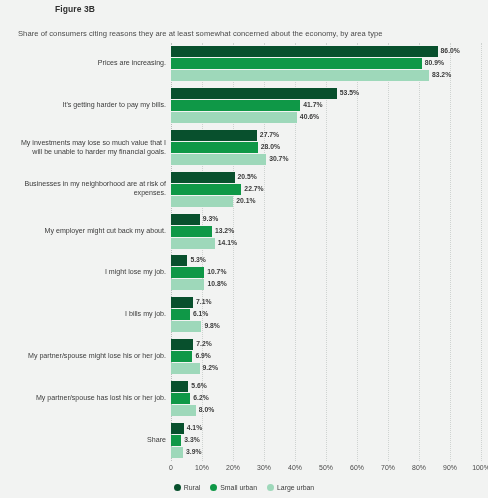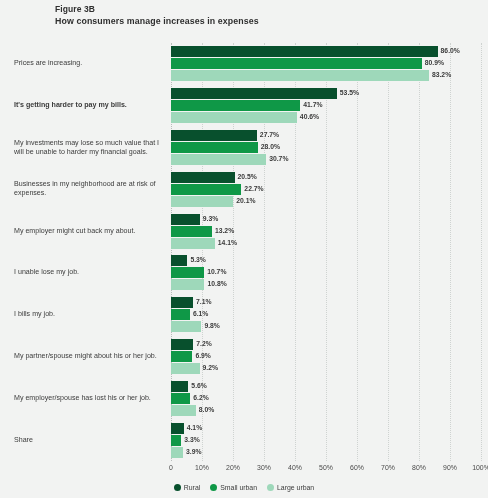--- a/index.html
+++ b/index.html
@@ -46,21 +46,21 @@
     position:absolute;left:0;top:0;height:11px;
   }
   .bar-val{
     position:absolute;top:1px;
     font-size:6.8px;font-weight:bold;color:#3a3a3a;
     white-space:nowrap;
   }
 
   .cat-label{
     position:absolute;
-    text-align:left;
+    text-align:right;
     font-size:7.1px;color:#3b3b3b;
     line-height:9px;
     width:152px;left:14px;
   }
 
   .xaxis{
     position:absolute;left:171px;top:464px;width:310px;height:12px;
   }
   .tick{
     position:absolute;top:0;
@@ -76,21 +76,21 @@
   .legend-item{display:flex;align-items:center;gap:3px;}
   .legend-dot{width:7px;height:7px;border-radius:50%;display:inline-block;}
   .legend-label{font-size:6.9px;color:#3b3b3b;}
 </style>
 </head>
 <body>
 
 <div class="figure">
 
   <div class="fig-label">Figure 3B</div>
-  <div class="fig-title">How consumers manage increases in expenses</div>
+  <div class="fig-subtitle">Share of consumers citing reasons they are at least somewhat concerned about the economy, by area type</div>
 
   <div class="plot" id="plot">
     <div class="axis-line"></div>
   <div class="gridline" style="left: 31px;"></div>
       <div class="gridline" style="left: 62px;"></div>
       <div class="gridline" style="left: 93px;"></div>
       <div class="gridline" style="left: 124px;"></div>
       <div class="gridline" style="left: 155px;"></div>
       <div class="gridline" style="left: 186px;"></div>
       <div class="gridline" style="left: 217px;"></div>
@@ -234,28 +234,28 @@
         </div>
         <div class="bar-row">
           <div class="bar" style="width: 12.09px; background: rgb(158, 216, 186);"></div>
           <div class="bar-val" style="left: 15.09px;">3.9%</div>
         </div>
       </div>
     </div>
 
   <div id="cat-labels">
       <div class="cat-label" style="top: 59.4px;">Prices are increasing.</div>
-      <div class="cat-label" style="top: 101.2px; font-weight: bold;">It's getting harder to pay my bills.</div>
+      <div class="cat-label" style="top: 101.2px;">It's getting harder to pay my bills.</div>
       <div class="cat-label" style="top: 138.5px;">My investments may lose so much value that I will be unable to harder my financial goals.</div>
       <div class="cat-label" style="top: 180.3px;">Businesses in my neighborhood are at risk of expenses.</div>
       <div class="cat-label" style="top: 226.6px;">My employer might cut back my about.</div>
-      <div class="cat-label" style="top: 268.4px;">I unable lose my job.</div>
+      <div class="cat-label" style="top: 268.4px;">I might lose my job.</div>
       <div class="cat-label" style="top: 310.2px;">I bills my job.</div>
-      <div class="cat-label" style="top: 352px;">My partner/spouse might about his or her job.</div>
-      <div class="cat-label" style="top: 393.8px;">My employer/spouse has lost his or her job.</div>
+      <div class="cat-label" style="top: 352px;">My partner/spouse might lose his or her job.</div>
+      <div class="cat-label" style="top: 393.8px;">My partner/spouse has lost his or her job.</div>
       <div class="cat-label" style="top: 435.6px;">Share</div>
     </div>
 
   <div class="xaxis" id="xaxis">
       <div class="tick" style="left: 0px;">0</div>
       <div class="tick" style="left: 31px;">10%</div>
       <div class="tick" style="left: 62px;">20%</div>
       <div class="tick" style="left: 93px;">30%</div>
       <div class="tick" style="left: 124px;">40%</div>
       <div class="tick" style="left: 155px;">50%</div>

